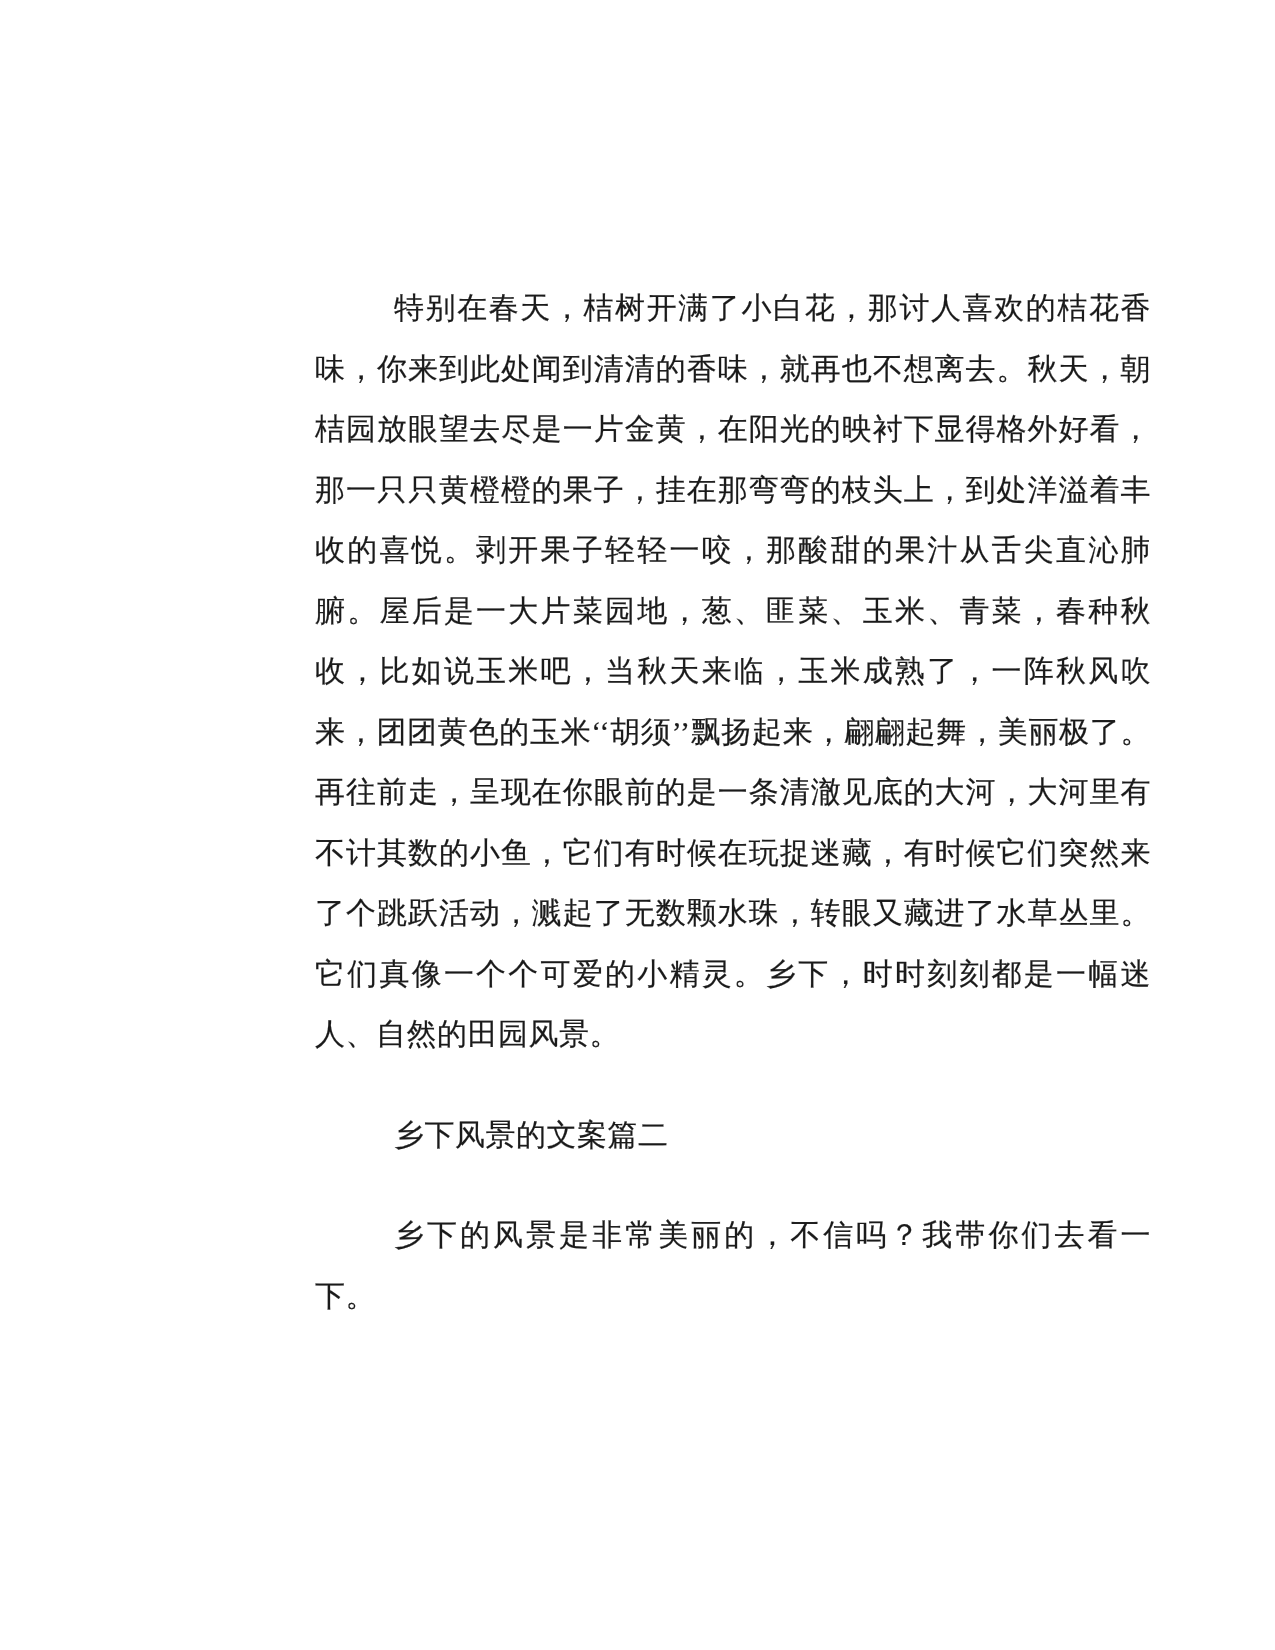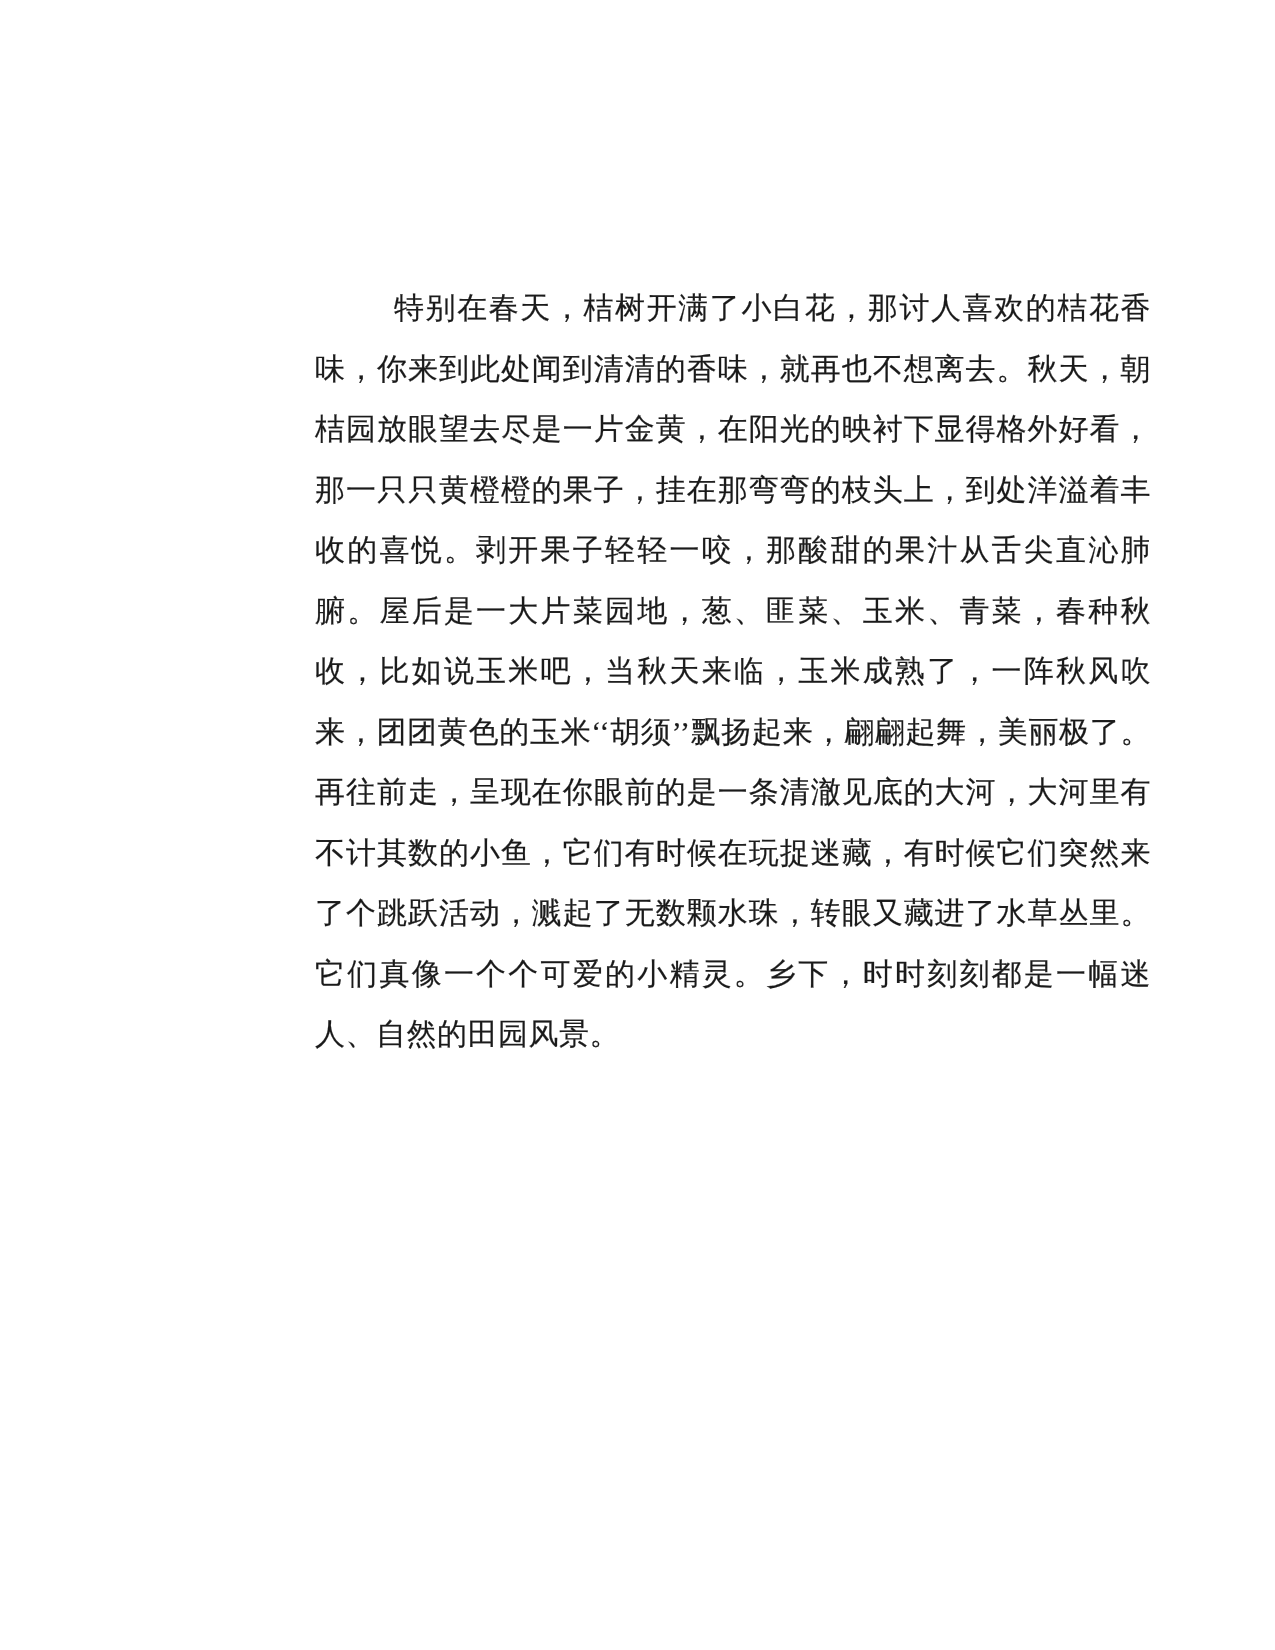--- a/index.html
+++ b/index.html
@@ -29,14 +29,16 @@
     
     -webkit-text-stroke: 0.2px #333;
   }
 </style>
 </head>
 <body>
 
 <div class="page">
   <div class="content">
     <p>特别在春天，桔树开满了小白花，那讨人喜欢的桔花香味，你来到此处闻到清清的香味，就再也不想离去。秋天，朝桔园放眼望去尽是一片金黄，在阳光的映衬下显得格外好看，那一只只黄橙橙的果子，挂在那弯弯的枝头上，到处洋溢着丰收的喜悦。剥开果子轻轻一咬，那酸甜的果汁从舌尖直沁肺腑。屋后是一大片菜园地，葱、匪菜、玉米、青菜，春种秋收，比如说玉米吧，当秋天来临，玉米成熟了，一阵秋风吹来，团团黄色的玉米‘‘胡须’’飘扬起来，翩翩起舞，美丽极了。再往前走，呈现在你眼前的是一条清澈见底的大河，大河里有不计其数的小鱼，它们有时候在玩捉迷藏，有时候它们突然来了个跳跃活动，溅起了无数颗水珠，转眼又藏进了水草丛里。它们真像一个个可爱的小精灵。乡下，时时刻刻都是一幅迷人、自然的田园风景。</p>
+    <p>乡下风景的文案篇二</p>
+    <p>乡下的风景是非常美丽的，不信吗？我带你们去看一下。</p>
   </div>
 </div>
 
 </body></html>

